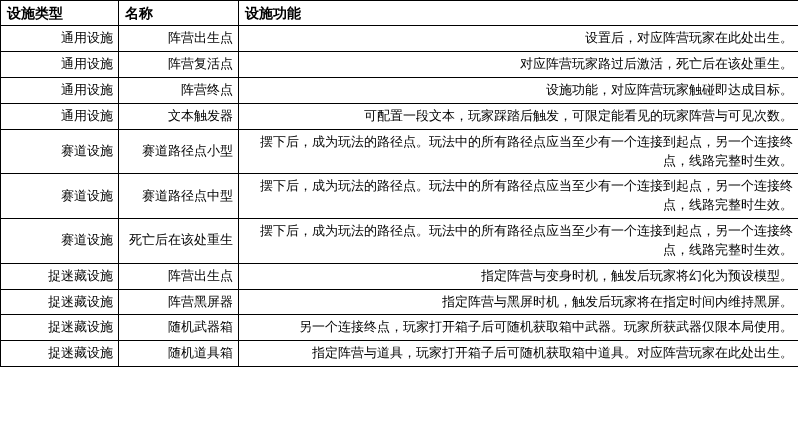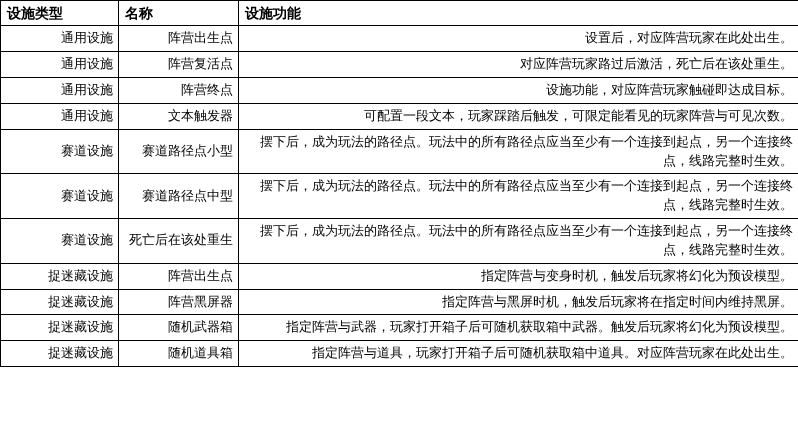--- a/index.html
+++ b/index.html
@@ -115,21 +115,21 @@
         <td class="cell-func">指定阵营与变身时机，触发后玩家将幻化为预设模型。</td>
       </tr>
       <tr>
         <td class="cell-type">捉迷藏设施</td>
         <td class="cell-name">阵营黑屏器</td>
         <td class="cell-func">指定阵营与黑屏时机，触发后玩家将在指定时间内维持黑屏。</td>
       </tr>
       <tr>
         <td class="cell-type">捉迷藏设施</td>
         <td class="cell-name">随机武器箱</td>
-        <td class="cell-func">指定阵营与武器，玩家打开箱子后可随机获取箱中武器。触发后玩家将幻化为预设模型。</td>
+        <td class="cell-func">另一个连接终点，玩家打开箱子后可随机获取箱中武器。玩家所获武器仅限本局使用。</td>
       </tr>
       <tr>
         <td class="cell-type">捉迷藏设施</td>
         <td class="cell-name">随机道具箱</td>
         <td class="cell-func">指定阵营与道具，玩家打开箱子后可随机获取箱中道具。对应阵营玩家在此处出生。</td>
       </tr>
     </tbody>
   </table>
 </div>
 

